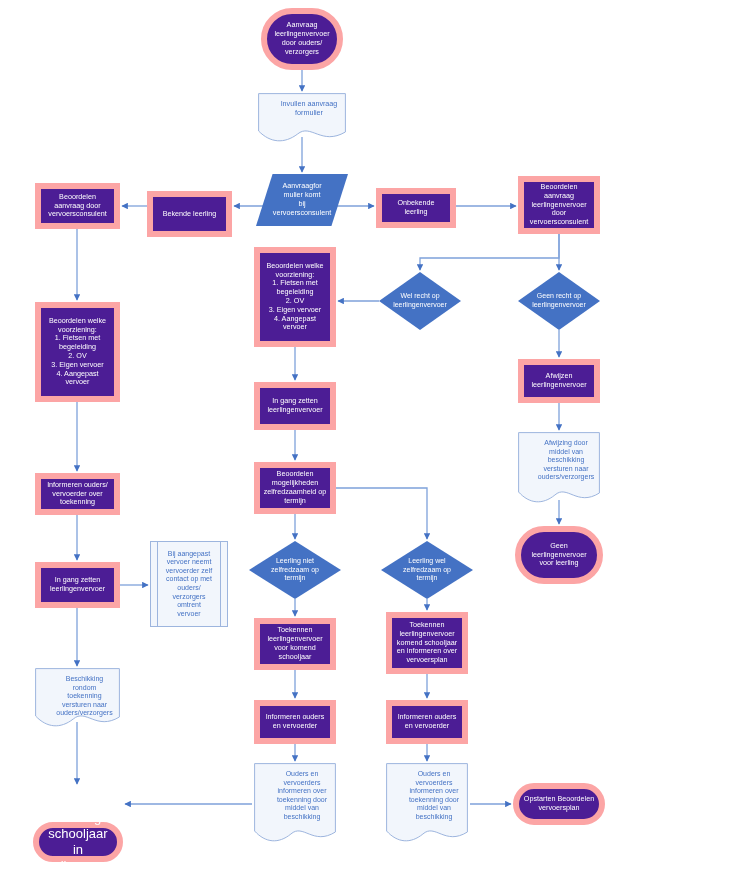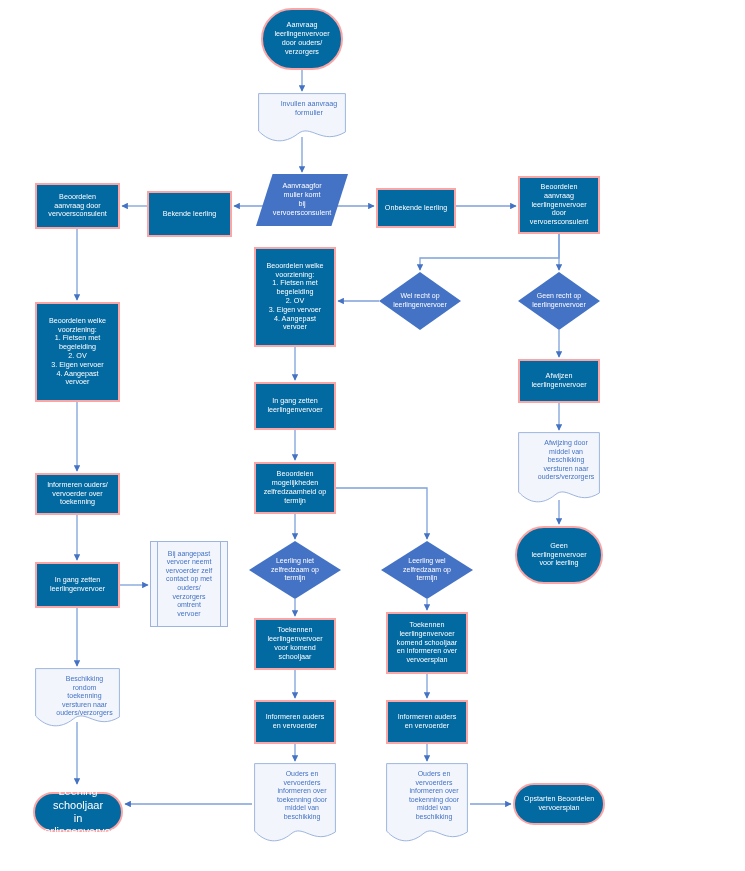--- a/index.html
+++ b/index.html
@@ -32,22 +32,22 @@
   }
   .node .txt{
     display:block;
     width:100%;
     padding:0 3px;
     white-space:pre-line;
   }
 
   
   .fill-solid{
-    background:#0369a1;
-    border:2px solid #fca5a5;
+    background:#4c1d95;
+    border:6px solid #fca5a5;
     color:#ffffff;
   }
   .terminator{
     border-radius:999px;
   }
   .process{}
 
   
   .parallelogram{
     background:transparent;
@@ -334,21 +334,21 @@
         <svg class="shape" viewBox="0 0 82 82" preserveAspectRatio="none">
           <path d="M0.6,0.6 L81.4,0.6 L81.4,69 C59.04,83 49.199999999999996,60 36.9,71 C24.599999999999998,81 11.48,80 0.6,68 Z" fill="#F2F6FC" stroke="#9DB5DE" stroke-width="1"></path>
         </svg>
         <span class="txt">Ouders en
 vervoerders
 informeren over
 toekenning door
 middel van
 beschikking</span>
       </div>
-      <div class="node fill-solid terminator" style="left: 33px; top: 792px; width: 90px; height: 40px; font-size: 11px; align-items: center;">
+      <div class="node fill-solid terminator" style="left: 33px; top: 822px; width: 90px; height: 40px; font-size: 13px; align-items: center;">
         <span class="txt">Leerling schooljaar
 in leerlingenvervoer</span>
       </div>
       <div class="node fill-solid terminator" style="left: 513px; top: 783px; width: 92px; height: 42px; font-size: 7.2px;">
         <span class="txt">Opstarten Beoordelen
 vervoersplan</span>
       </div>
     </div>
 
 </div>

